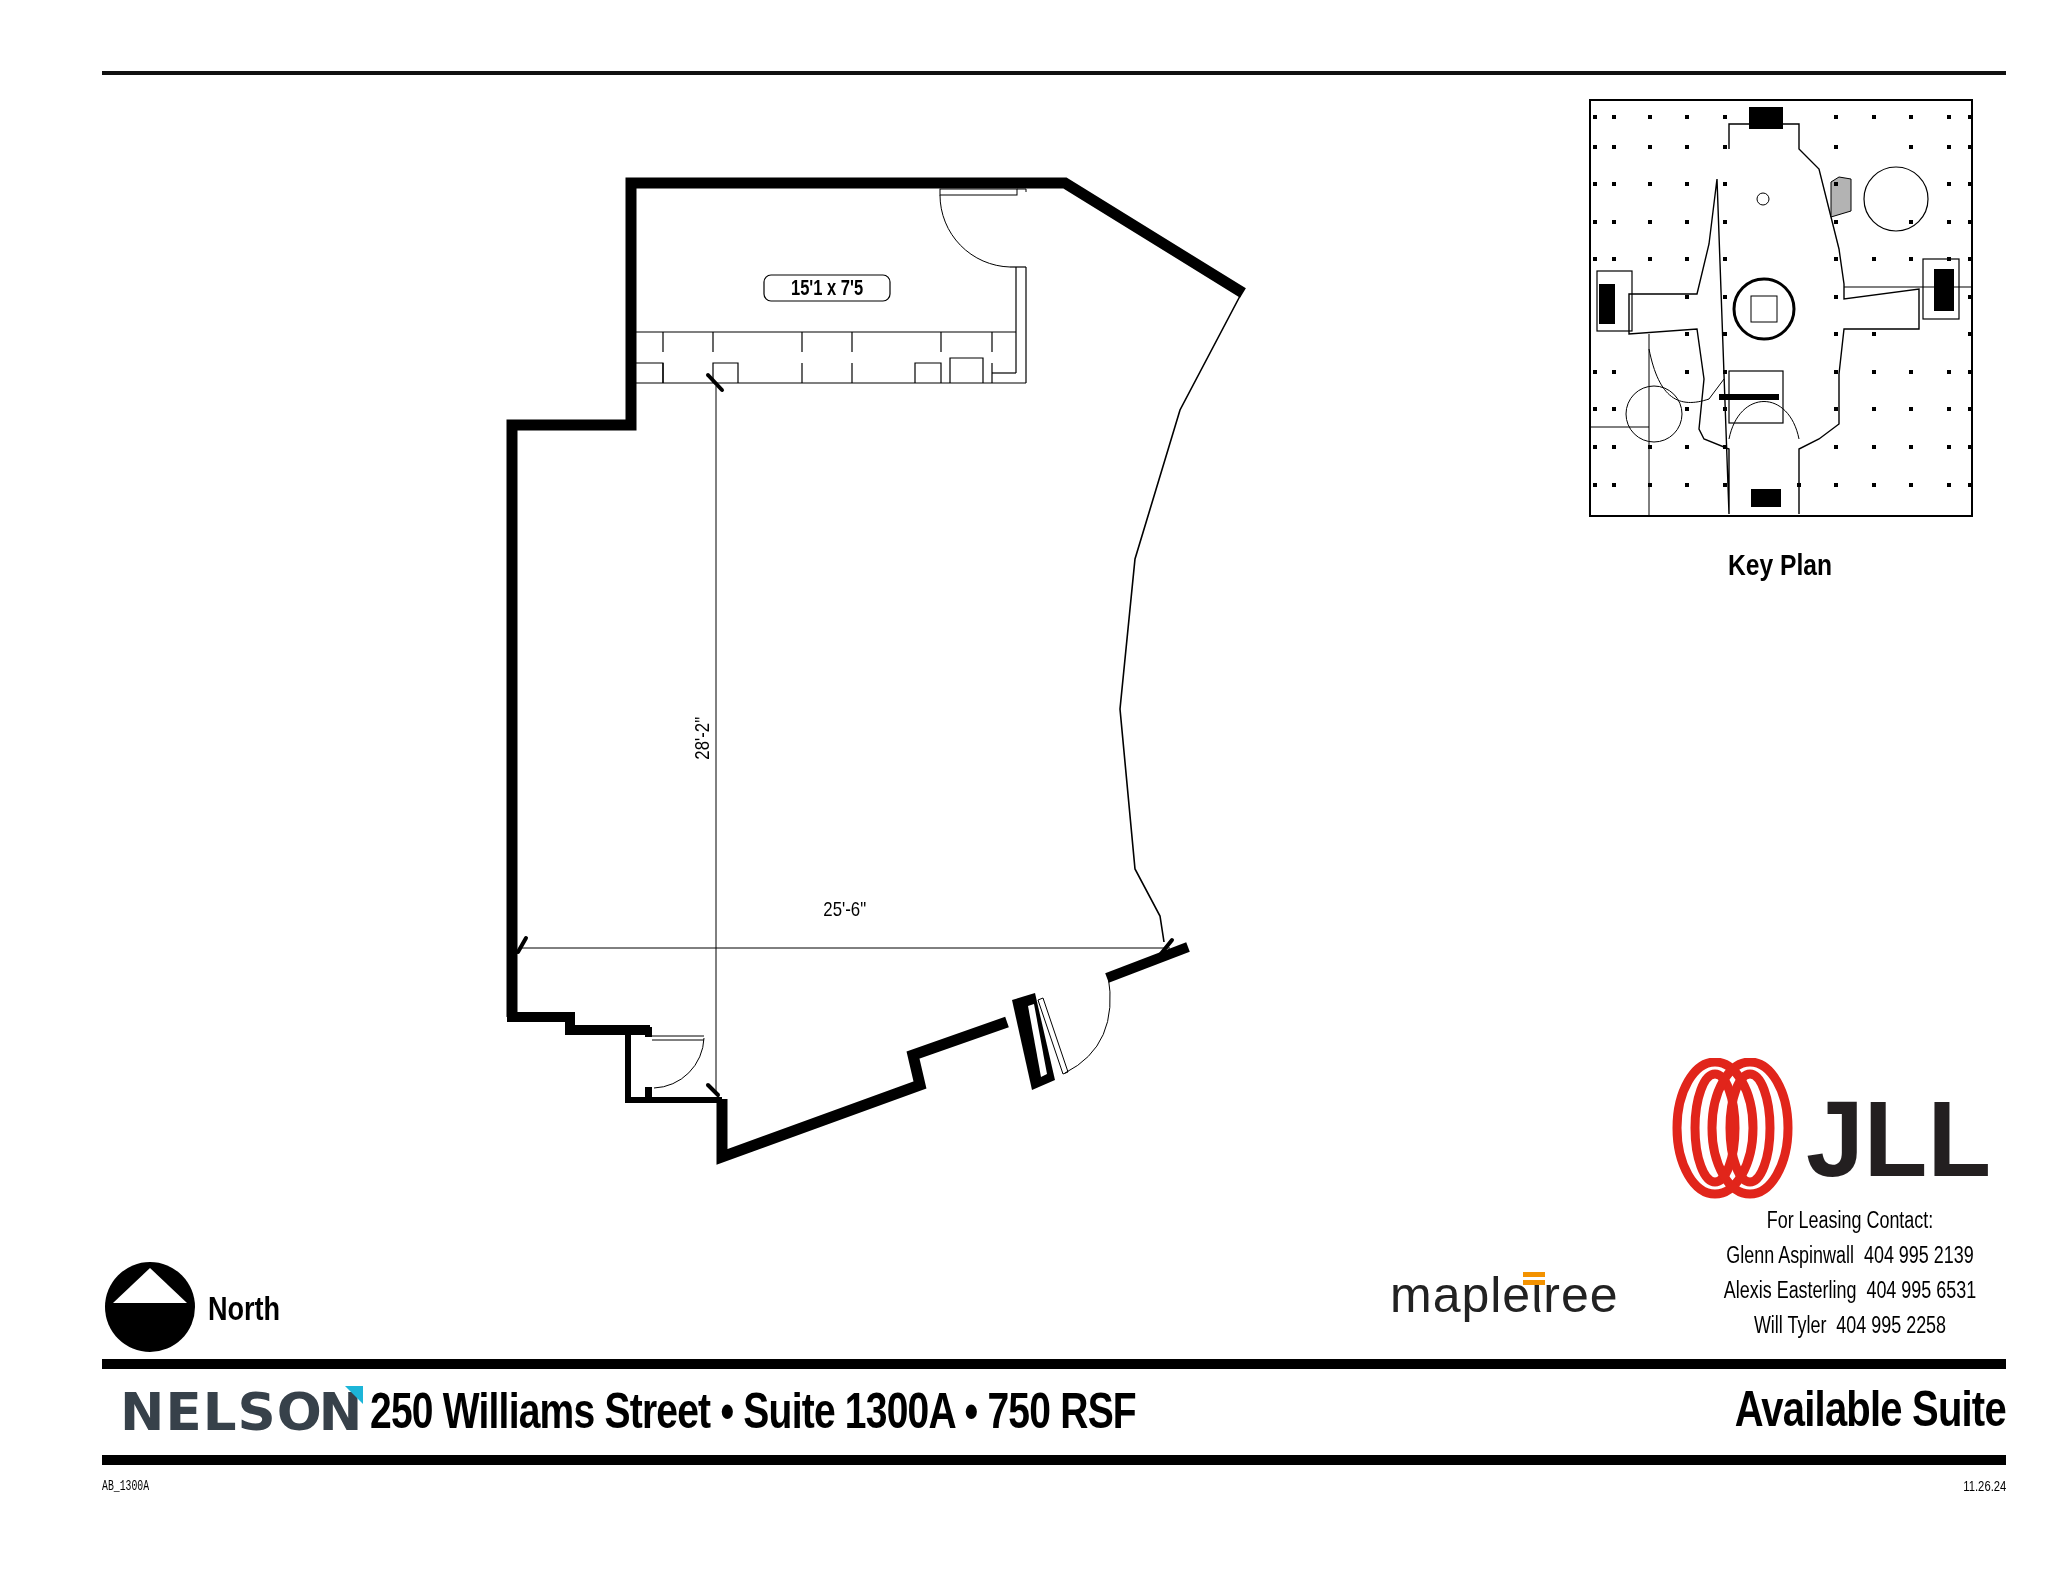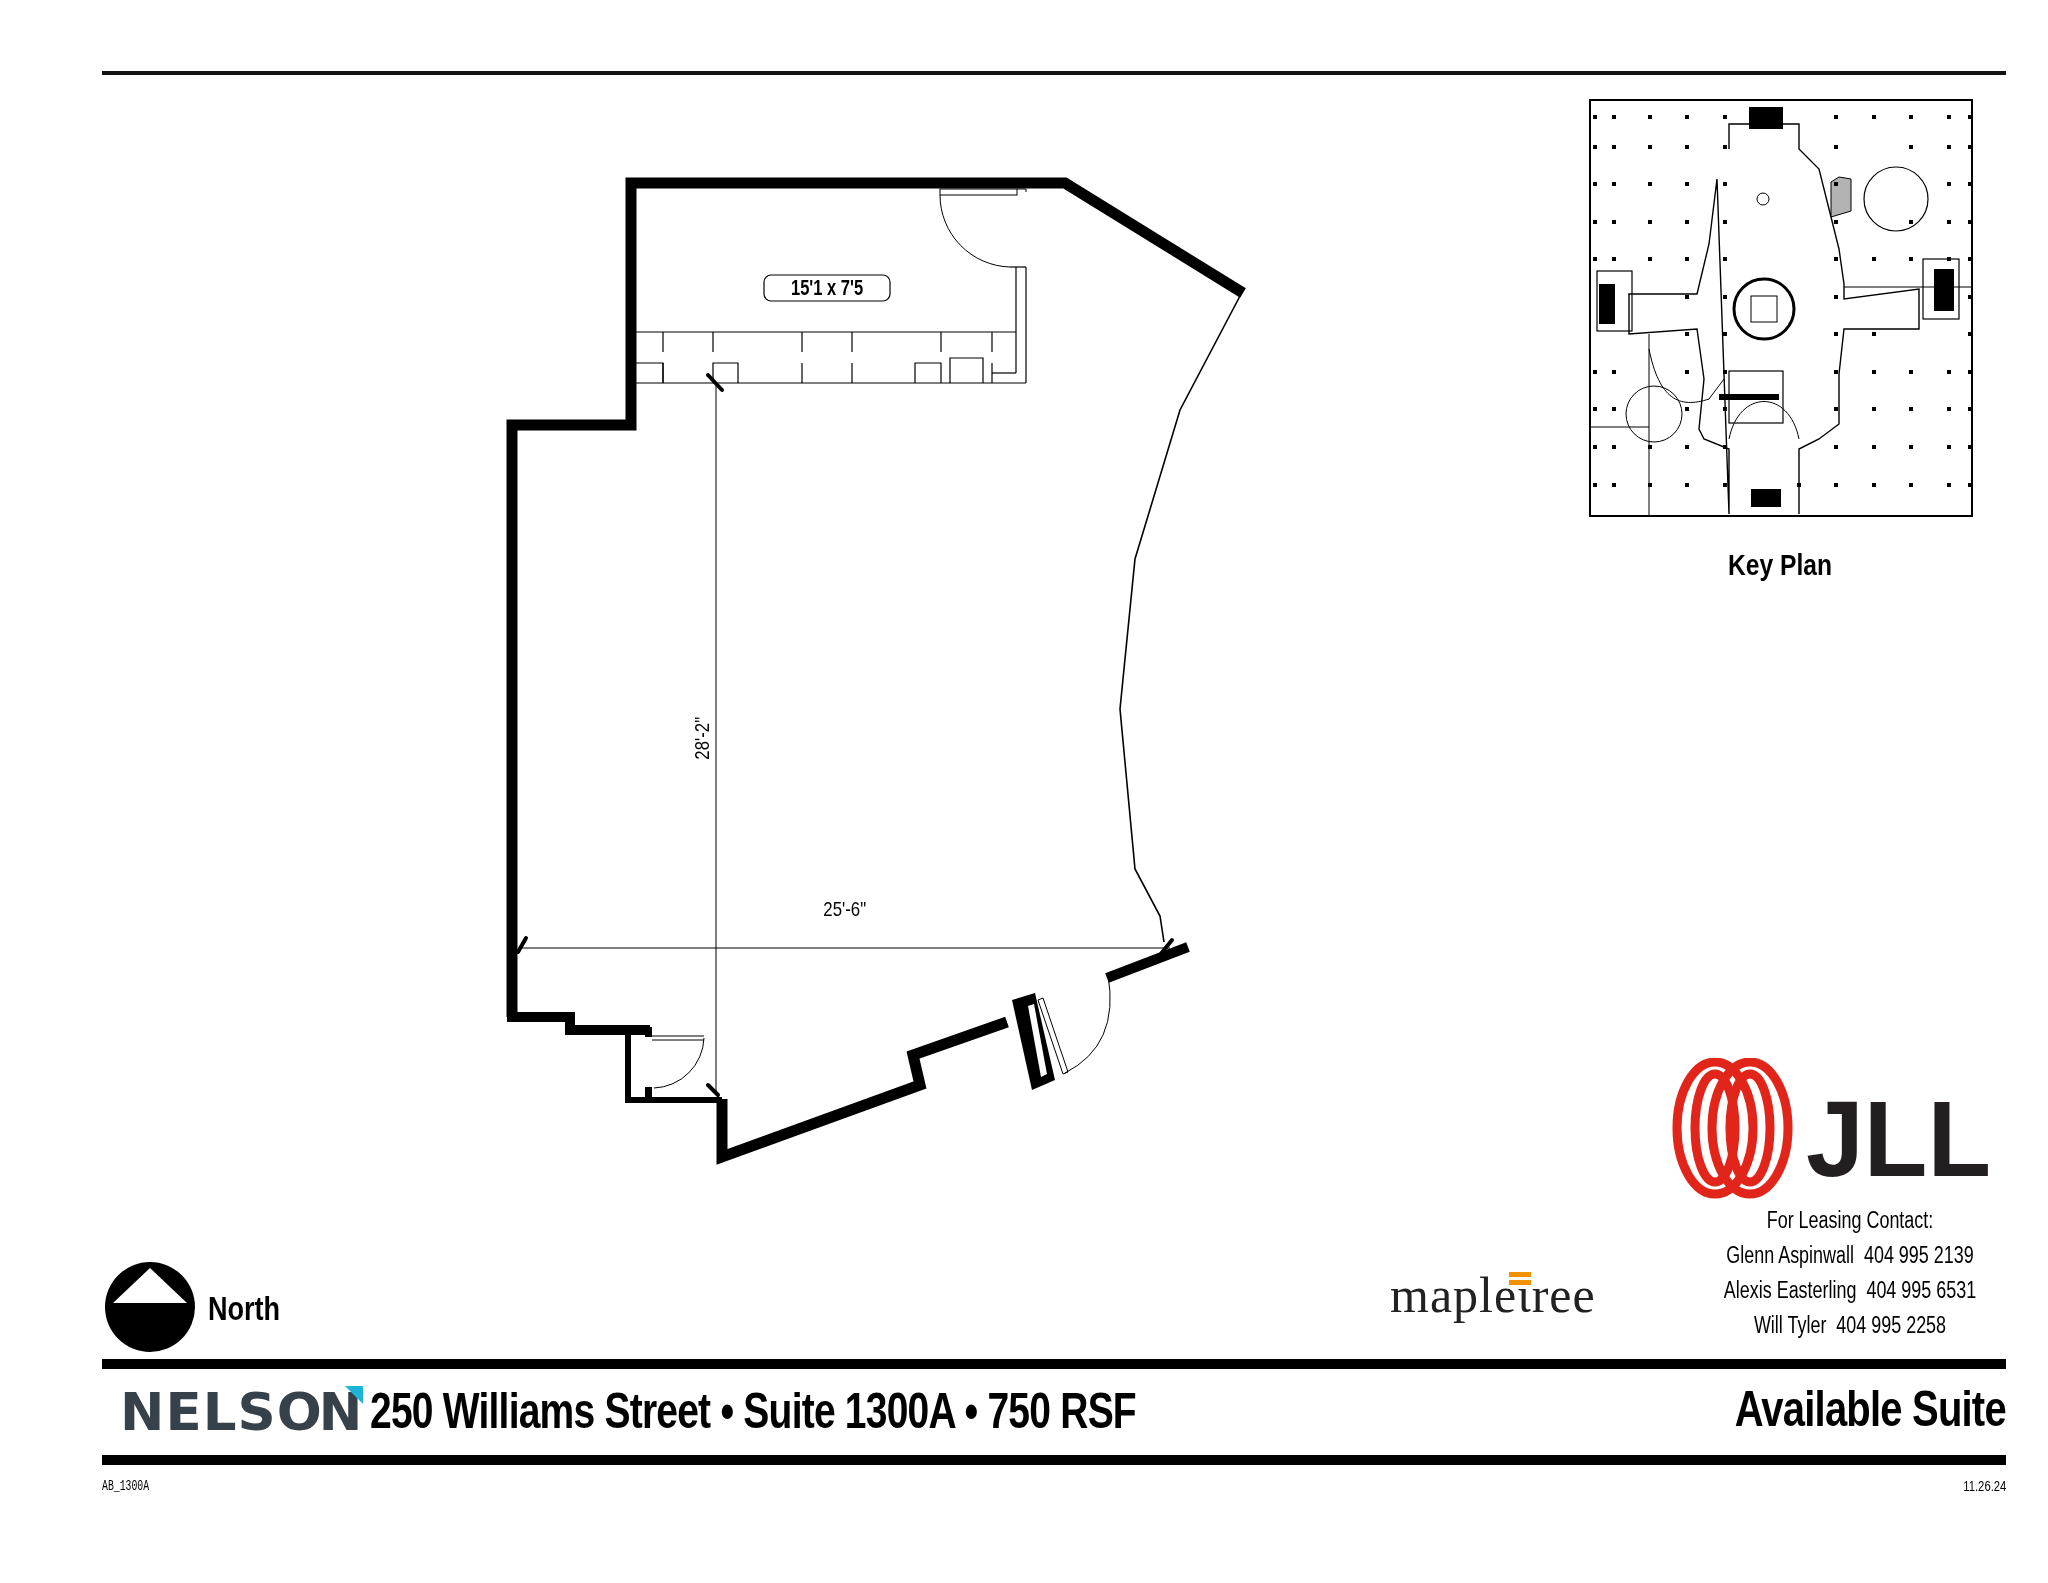--- a/index.html
+++ b/index.html
@@ -7,21 +7,21 @@
   .abs { position:absolute; }
   .rule-top { left:102px; top:71px; width:1904px; height:4px; background:#111; }
   .band-bar { left:102px; width:1904px; height:10px; background:#000; }
   .title-text { font-family:"Liberation Sans", sans-serif; font-weight:bold; font-size:50px; letter-spacing:-1px; transform:scaleX(0.78); transform-origin:left center; white-space:nowrap; line-height:1; }
   .avail { font-family:"Liberation Sans", sans-serif; font-weight:bold; font-size:50px; letter-spacing:-1px; transform:scaleX(0.80); transform-origin:right center; white-space:nowrap; line-height:1; text-align:right; }
   .small-code { font-family:"Liberation Mono", monospace; font-size:14px; transform:scaleX(0.7); transform-origin:left center; }
   .small-date { font-family:"Liberation Sans", sans-serif; font-size:15px; transform:scaleX(0.75); transform-origin:right center; text-align:right; }
   .north-label { font-family:"Liberation Sans", sans-serif; font-weight:bold; font-size:33px; transform:scaleX(0.82); transform-origin:left center; }
   .keyplan-label { font-family:"Liberation Sans", sans-serif; font-weight:bold; font-size:30px; transform:scaleX(0.82); text-align:center; width:300px; }
   .contact { font-family:"Liberation Sans", sans-serif; font-size:23px; transform:scaleX(0.78); transform-origin:center; text-align:center; width:420px; line-height:35px; white-space:nowrap; }
-  .mapletree { font-family:Liberation Serif, serif; font-size:50px; color:#222; letter-spacing:1px; white-space:nowrap; }
+  .mapletree { font-family:Liberation Sans, sans-serif; font-size:50px; color:#222; letter-spacing:1px; white-space:nowrap; }
   .nelson { font-family:"DejaVu Sans", sans-serif; font-weight:bold; font-size:52px; color:#37414a; letter-spacing:1px; white-space:nowrap; line-height:1; }
   svg text { font-family:"Liberation Sans", sans-serif; }
 </style>
 </head>
 <body>
 
 <div class="abs rule-top"></div>
 
 <svg class="abs" style="left:0;top:0" width="2048" height="1583" viewBox="0 0 2048 1583">
 

